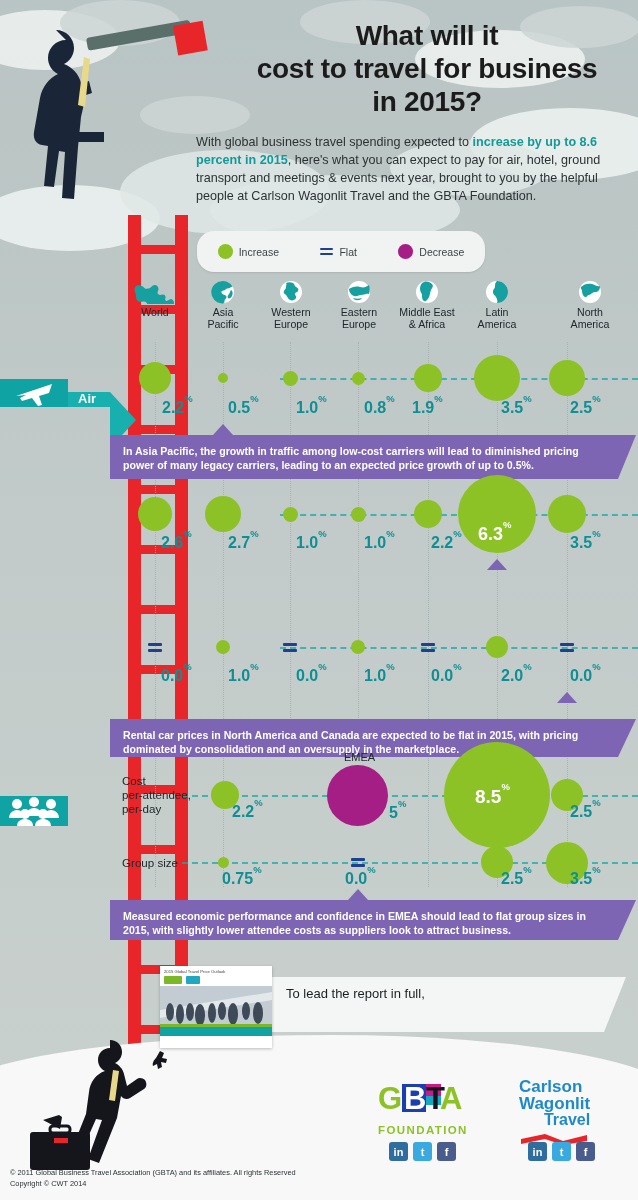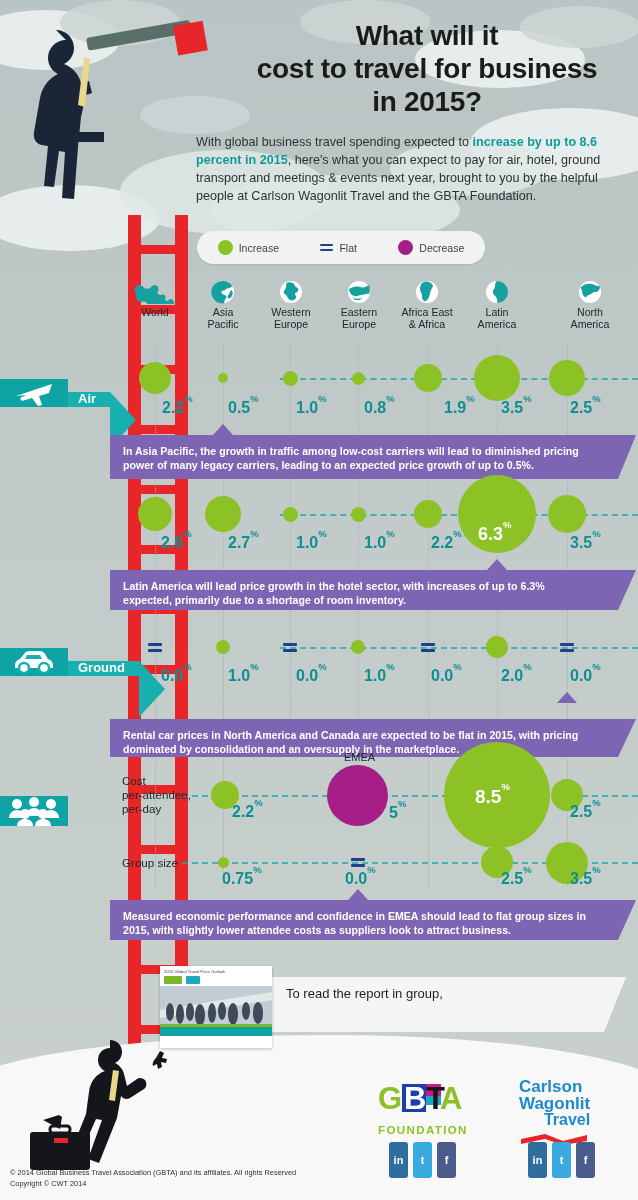--- a/index.html
+++ b/index.html
@@ -41,21 +41,21 @@
     letter-spacing:-.3px;
   }
   #intro {
     position:absolute; left:196px; top:134px; width:420px;
     font-size:12.6px; line-height:1.42; color:#2c3233;
   }
   #intro b { color:#129a9a; }
 
   
   #legend {
-    position:absolute; left:197px; top:231px; width:288px; height:33px;
+    position:absolute; left:197px; top:231px; width:288px; height:41px;
     background:#f1f3f2; border-radius:17px;
     display:flex; align-items:center; justify-content:space-around;
     box-shadow:0 1px 2px rgba(0,0,0,.10);
   }
   .legend-item { display:flex; align-items:center; gap:6px; font-size:10.5px; color:#3d4345; }
   .dot-up   { width:15px; height:15px; border-radius:50%; background:#8cc226; }
   .dot-down { width:15px; height:15px; border-radius:50%; background:#a51e86; }
   .eq-mark  { width:13px; height:10px; position:relative; }
   .eq-mark::before, .eq-mark::after{
     content:""; position:absolute; left:0; width:13px; height:2.6px; background:#1f3f8f; border-radius:1px;
@@ -148,21 +148,21 @@
   
   #ground {
     position:absolute; left:-40px; top:1035px; width:720px; height:220px;
     background:#f7f8f7; border-radius:56% 52% 0 0 / 60px 70px 0 0;
   }
 
   
   #gbta-logo { position:absolute; left:378px; top:1082px; }
   #cwt-logo  { position:absolute; left:519px; top:1078px; text-align:center; }
   .social { position:absolute; display:flex; gap:5px; }
-  .sq { width:19px; height:36px; border-radius:3px; display:flex; align-items:center;
+  .sq { width:19px; height:19px; border-radius:3px; display:flex; align-items:center;
         justify-content:center; color:#fff; font-size:11px; font-weight:bold; }
   .sq.li { background:#2e6d9e; } .sq.tw { background:#3aa9e0; } .sq.fb { background:#4a5c8c; }
 
   #copyright {
     position:absolute; left:10px; top:1168px; font-size:7.4px; line-height:1.45; color:#2b3133;
   }
 </style>
 </head>
 <body>
 
@@ -276,21 +276,21 @@
         <div>Europe</div>
       </div>
     </div>
 
     <div class="region" style="left:270px;top:0;">
       <svg class="globe" viewBox="0 0 24 24">
         <circle cx="12" cy="12" r="11" fill="#fff"></circle>
         <path d="M9 2c3-1 6 0 8 2s0 4-1 6-1 5-2 7-3 5-5 4-2-4-2-6-2-3-2-6 1-6 4-7z" fill="#17a0a0"></path>
       </svg>
       <div class="rlabel">
-        <div>Africa East</div>
+        <div>Middle East</div>
         <div>&amp; Africa</div>
       </div>
     </div>
 
     <div class="region" style="left:340px;top:0;">
       <svg class="globe" viewBox="0 0 24 24">
         <circle cx="12" cy="12" r="11" fill="#fff"></circle>
         <path d="M12 1a11 11 0 0 1 0 22c1-2 0-4-1-6s-3-2-3-5 2-3 2-6 1-4 2-5z" fill="#17a0a0"></path>
       </svg>
       <div class="rlabel">
@@ -341,21 +341,21 @@
   <div class="bubble" style="left:549px;top:360px;width:36px;height:36px;"></div>
 
   <div class="val" style="left:162px;top:398px;">
     <span>2.2</span><sup>%</sup></div>
   <div class="val" style="left:228px;top:398px;">
     <span>0.5</span><sup>%</sup></div>
   <div class="val" style="left:296px;top:398px;">
     <span>1.0</span><sup>%</sup></div>
   <div class="val" style="left:364px;top:398px;">
     <span>0.8</span><sup>%</sup></div>
-  <div class="val" style="left:444px;top:398px;">
+  <div class="val" style="left:412px;top:398px;">
     <span>1.9</span><sup>%</sup></div>
   <div class="val" style="left:501px;top:398px;">
     <span>3.5</span><sup>%</sup></div>
   <div class="val" style="left:570px;top:398px;">
     <span>2.5</span><sup>%</sup></div>
 
   <div class="notch" style="left:213px;top:424px;"></div>
   <div class="callout" style="--ch:44px; left:110px;top:435px;width:508px;height:44px;">In Asia Pacific, the growth in traffic among low-cost carriers will lead to diminished pricing power of many legacy carriers, leading to an expected price growth of up to 0.5%.</div>
 
   <div class="rowline" style="left:280px;top:514px;width:358px;"></div>
@@ -378,37 +378,23 @@
   <div class="val" style="left:364px;top:533px;">
     <span>1.0</span><sup>%</sup></div>
   <div class="val" style="left:431px;top:533px;">
     <span>2.2</span><sup>%</sup></div>
   <div class="val inbub" style="left:478px;top:524px;font-size:18px;">
     <span>6.3</span><sup>%</sup></div>
   <div class="val" style="left:570px;top:533px;">
     <span>3.5</span><sup>%</sup></div>
 
   <div class="notch" style="left:487px;top:559px;"></div>
-  <div class="callout" style="--ch:40px; left:110px;top:570px;width:508px;height:40px;">Latin America will lead price growth in the hotel sector, with increases of up to 6.3% expected, primarily due to a shortage of room inventory.</div>
 
   <div class="rowline" style="left:280px;top:647px;width:358px;"></div>
 
-  <div class="tag" style="left:0px;top:620px;width:265px;">
-    <div class="tag-ico">
-      <svg width="46" height="28" viewBox="0 0 46 28">
-        <path d="M4 18c0-4 2-6 5-7l4-5c1-2 3-3 6-3h9c3 0 5 1 6 3l3 5c3 1 5 3 5 7v2H4z" fill="#fff"></path>
-        <circle cx="13" cy="20" r="5" fill="#fff" stroke="#17b0ae" stroke-width="2.4"></circle>
-        <circle cx="33" cy="20" r="5" fill="#fff" stroke="#17b0ae" stroke-width="2.4"></circle>
-        <path d="M14 11h17l-2-4H16z" fill="#17b0ae"></path>
-      </svg>
-    </div>
-    <div class="tag-body">
-      <span>Ground</span>
-    </div>
-  </div>
 
   <div class="flatmark" style="left:148px;top:642px;"></div>
   <div class="bubble" style="left:216px;top:640px;width:14px;height:14px;"></div>
   <div class="flatmark" style="left:283px;top:642px;"></div>
   <div class="bubble" style="left:351px;top:640px;width:14px;height:14px;"></div>
   <div class="flatmark" style="left:421px;top:642px;"></div>
   <div class="bubble" style="left:486px;top:636px;width:22px;height:22px;"></div>
   <div class="flatmark" style="left:560px;top:642px;"></div>
 
   <div class="val" style="left:161px;top:666px;">
@@ -514,21 +500,21 @@
         <ellipse cx="73" cy="28" rx="5" ry="11"></ellipse>
           <ellipse cx="86" cy="25" rx="4" ry="9"></ellipse>
         <ellipse cx="98" cy="27" rx="5" ry="11"></ellipse>
       </g>
       <rect x="0" y="40" width="112" height="10" fill="#0fa3a3"></rect>
       <rect x="0" y="38" width="112" height="3" fill="#7ab828"></rect>
     </svg>
   </div>
 
   <div id="report-text">
-    <div>To read the report in group,</div>
+    <div>To lead the report in full,</div>
   </div>
 
   <svg class="silhouette" style="left:18px;top:1030px;" width="200" height="160" viewBox="0 0 200 160">
     <path d="M92 18c-7 0-12 5-12 12 0 5 3 9 7 11-9 3-15 11-16 21l-3 22-14 35 9 4 15-34 6 1-14 39 11 4 18-45 4-22c2 3 6 4 9 2l14-9c3-2 3-6 1-9-2-2-6-3-8-1l-10 7-3-12c-1-5-5-9-9-11 4-2 7-6 7-11 0-7-5-12-12-12z" fill="#14161c"></path>
     <path d="M95 40l-4 30 6 1 4-30z" fill="#e8d98a"></path>
     <path d="M25 90l16-5 3 2-2 12z" fill="#14161c"></path>
     <path d="M138 28c-2 2-4 5-3 8l4-2 1 5 4-2-1-5 5 1 1-4-5-1 2-5-4-2z" fill="#14161c"></path>
     <rect x="12" y="102" width="60" height="38" rx="3" fill="#14161c"></rect>
     <rect x="32" y="96" width="20" height="7" rx="3" fill="none" stroke="#14161c" stroke-width="3"></rect>
     <path d="M36 108h14v5H36z" fill="#e8262a"></path>
@@ -561,17 +547,17 @@
     <span class="sq tw">t</span>
     <span class="sq fb">f</span>
   </div>
   <div class="social" style="left:528px;top:1142px;">
     <span class="sq li">in</span>
     <span class="sq tw">t</span>
     <span class="sq fb">f</span>
   </div>
 
   <div id="copyright">
-    <div>© 2014 Global Business Travel Association (GBTA) and its affiliates. All rights Reserved</div>
+    <div>© 2011 Global Business Travel Association (GBTA) and its affiliates. All rights Reserved</div>
     <div>Copyright © CWT 2014</div>
   </div>
 
 </div>
 
 </body></html>

